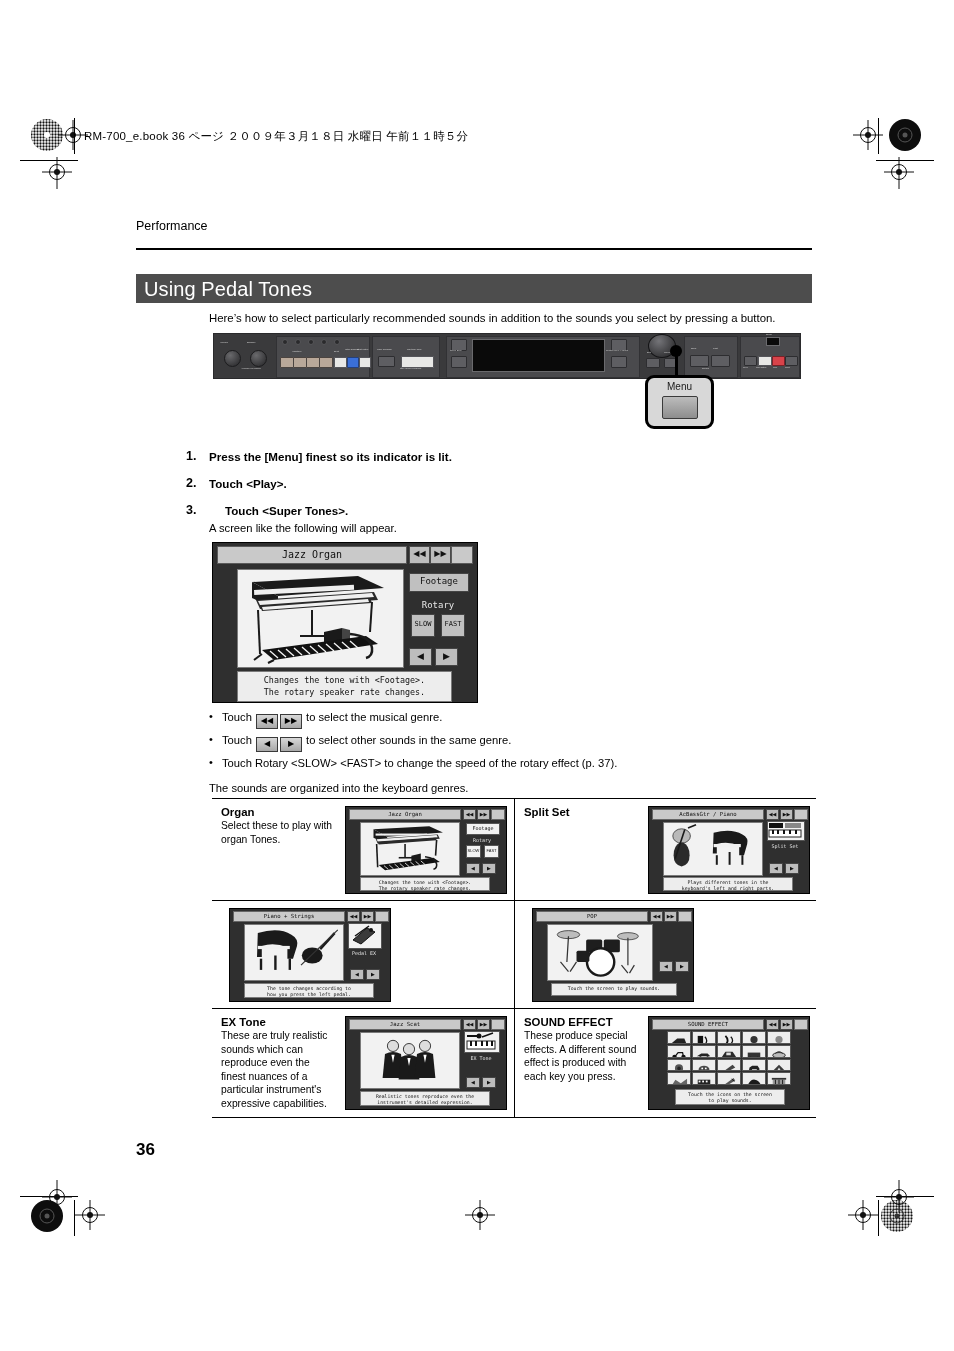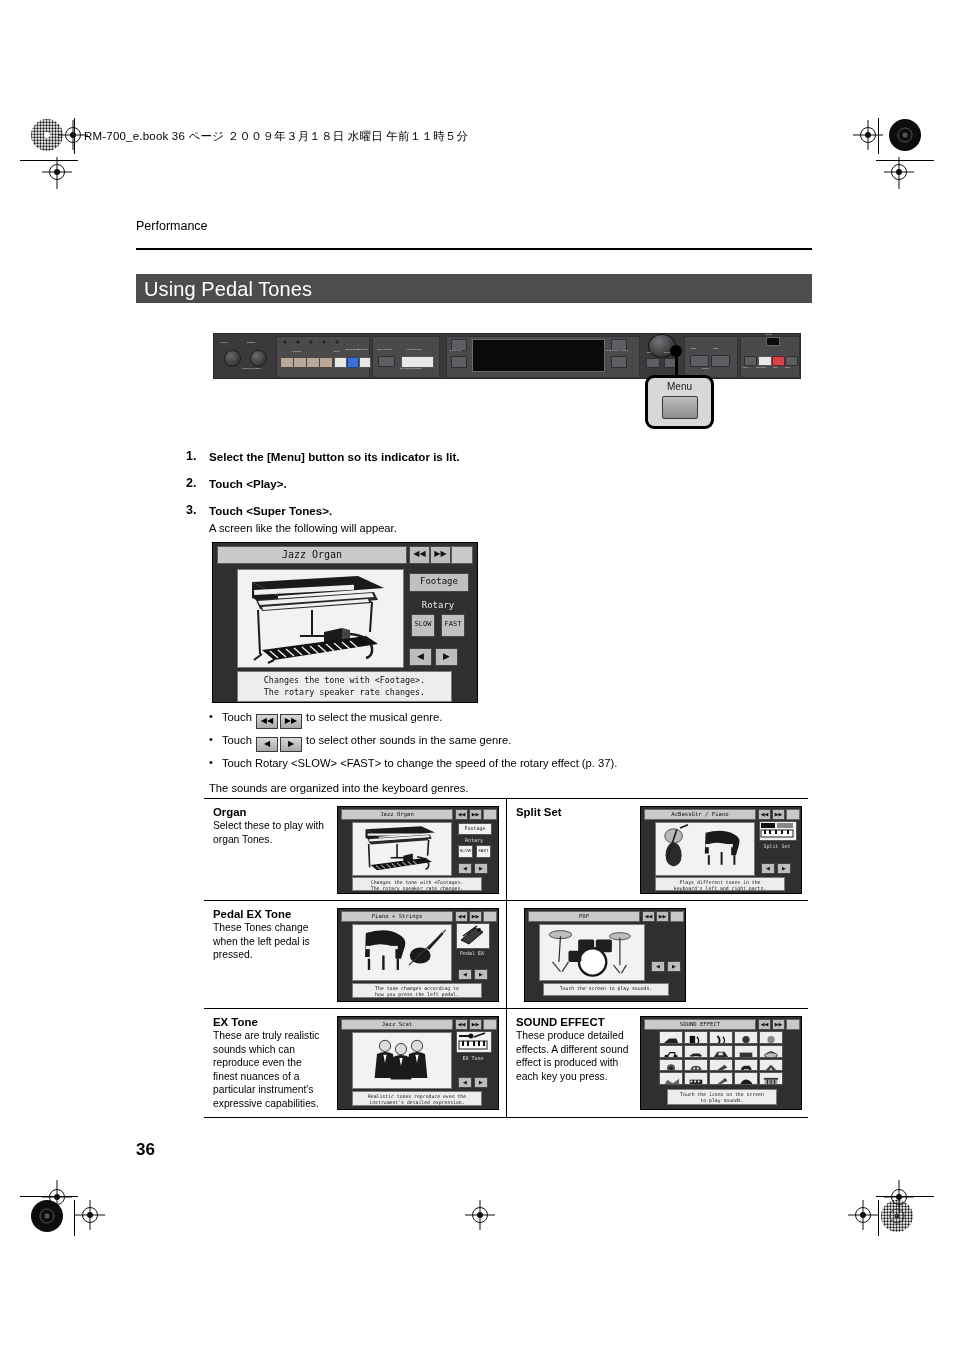--- a/index.html
+++ b/index.html
@@ -66,21 +66,21 @@
   
   .organ{position:absolute;}
 
   
   .bul{position:absolute;font-size:11.2px;}
   .bdot{position:absolute;font-size:11px;}
   .keycap{display:inline-block;width:20px;height:13px;vertical-align:-2px;background:linear-gradient(#d8d8d8,#a8a8a8);border:1px solid #3a3a3a;text-align:center;font-size:8px;line-height:12px;color:#000;margin:0 1px;}
   .sumline{position:absolute;font-size:11.2px;}
 
   
-  .gtable{position:absolute;left:204px;top:798px;width:604px;}
+  .gtable{position:absolute;left:212px;top:798px;width:604px;}
   .grow{position:relative;display:flex;}
   .gcell{position:relative;width:302px;box-sizing:border-box;padding:7px 5px 6px 9px;display:flex;}
   .gcell.rightcol{border-left:1px solid #000;}
   .gtxt{width:116px;flex:none;}
   .gtitle{font-size:11.4px;font-weight:bold;margin-bottom:1px;}
   .gdesc{font-size:10.3px;line-height:13.6px;}
   .tbordertop{border-top:1.6px solid #000;}
   .tborder{border-top:1px solid #000;}
   .tborderbot{border-bottom:1.6px solid #000;}
 
@@ -223,20 +223,21 @@
 
   <div class="bookline">RM-700_e.book  36 ページ  ２００９年３月１８日  水曜日  午前１１時５分</div>
 
   <div class="runhead">Performance</div>
   <div class="headrule"></div>
 
   <div class="titlebar">
     <span>Using Pedal Tones</span>
   </div>
 
+  <div class="intro">Here’s how to select particularly recommended sounds in addition to the sounds you select by pressing a button.</div>
 
   <div class="panel">
     <div class="panel-inner">
 
       <div class="knob" style="left:10px;top:16px;width:15px;height:15px;"></div>
       <div class="ptxt" style="left:6px;top:8px;">Volume</div>
       <div class="knob" style="left:36px;top:16px;width:15px;height:15px;"></div>
       <div class="ptxt" style="left:33px;top:8px;">Balance</div>
       <div class="ptxt" style="left:27px;top:34px;">Accomp  Keyboard</div>
 
@@ -302,27 +303,27 @@
   </div>
 
   <div class="leaddot"></div>
   <div class="leader"></div>
   <div class="callout">
     <div class="clabel">Menu</div>
     <div class="cbtn"></div>
   </div>
 
   <div class="stepnum" style="left:186px;top:449px;">1.</div>
-  <div class="step" style="left:209px;top:450px;">Select the [Menu] button so its indicator is lit.</div>
+  <div class="step" style="left:209px;top:450px;">Press the [Menu] finest so its indicator is lit.</div>
 
   <div class="stepnum" style="left:186px;top:476px;">2.</div>
   <div class="step" style="left:209px;top:477px;">Touch &lt;Play&gt;.</div>
 
   <div class="stepnum" style="left:186px;top:503px;">3.</div>
-  <div class="step" style="left:209px;top:504px;">Touch &lt;Super Tones&gt;.</div>
+  <div class="step" style="left:225px;top:504px;">Touch &lt;Super Tones&gt;.</div>
   <div class="substep" style="left:209px;top:522px;">A screen like the following will appear.</div>
 
   <div class="lcd">
     <div class="lcd-title">
       <span>Jazz Organ</span>
     </div>
     <div class="nav" style="left:196px;top:3px;">◀◀</div>
     <div class="nav" style="left:217px;top:3px;">▶▶</div>
     <div class="blank-tab" style="left:238px;top:3px;width:20px;height:16px;"></div>
 
@@ -502,24 +503,20 @@
           <div class="m-cap" style="left:14px;top:70px;width:130px;height:14px;">
             <div>Plays different tones in the</div>
             <div>keyboard's left and right parts.</div>
           </div>
         </div>
       </div>
     </div>
 
     <div class="grow tborder">
       <div class="gcell">
-        <div class="gtxt">
-          <div class="gtitle">Pedal EX Tone</div>
-          <div class="gdesc">These Tones change when the left pedal is pressed.</div>
-        </div>
         <div class="mini tall">
           <div class="m-title" style="left:3px;width:110px;">
               <span>Piano + Strings</span>
             </div>
           <div class="m-nav" style="left:117px;">◀◀</div>
           <div class="m-nav" style="left:131px;">▶▶</div>
           <div class="m-blank" style="left:145px;width:12px;"></div>
           <div class="m-pic" style="left:14px;top:15px;width:98px;height:55px;">
             <svg width="96" height="53" viewBox="0 0 120 66">
               <path d="M16 10 q26 -8 42 2 q9 5 7 14 l-5 16 l-7 0 l0 -14 q-16 -7 -32 -2 l0 14 l-6 0 Z" fill="#1a1a1a"></path>
@@ -635,21 +632,21 @@
           <div class="m-cap" style="left:14px;top:74px;width:130px;height:15px;">
             <div>Realistic tones reproduce even the</div>
             <div>instrument's detailed expression.</div>
           </div>
         </div>
       </div>
 
       <div class="gcell rightcol">
         <div class="gtxt">
           <div class="gtitle">SOUND EFFECT</div>
-          <div class="gdesc">These produce detailed effects. A different sound effect is produced with each key you press.</div>
+          <div class="gdesc">These produce special effects. A different sound effect is produced with each key you press.</div>
         </div>
         <div class="mini tall">
           <div class="m-title" style="left:3px;width:110px;">
               <span>SOUND EFFECT</span>
             </div>
           <div class="m-nav" style="left:117px;">◀◀</div>
           <div class="m-nav" style="left:131px;">▶▶</div>
           <div class="m-blank" style="left:145px;width:12px;"></div>
           <div class="sfx-grid" style="left:18px;top:14px;width:124px;height:54px;">
             <div class="sfx-cell"><svg width="100%" height="100%" viewBox="0 0 20 12">

